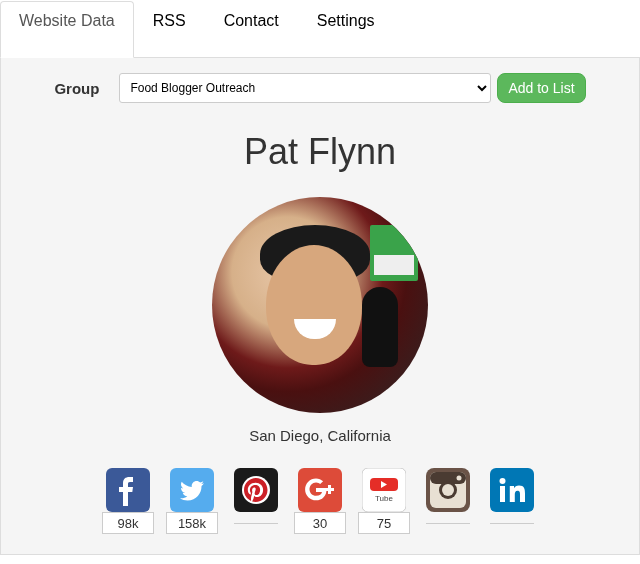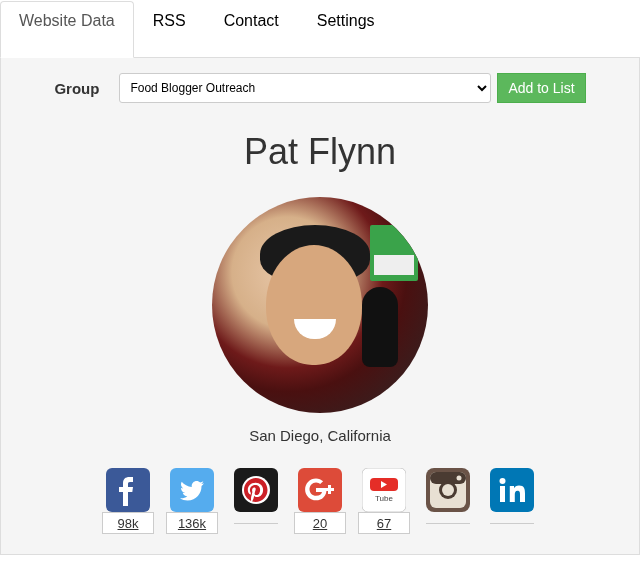--- a/index.html
+++ b/index.html
@@ -60,21 +60,21 @@
     border: 1px solid #ccc;
     border-radius: 3px;
     background: #fff;
   }
   .add-btn {
     background: #5cb85c;
     border: 1px solid #4cae4c;
     color: #fff;
     padding: 5px 10px;
     font-size: 14px;
-    border-radius: 0;
+    border-radius: 8px;
     cursor: pointer;
     height: 30px;
   }
   .profile {
     text-align: center;
   }
   .profile-name {
     font-size: 36px;
     font-weight: 400;
     color: #333;
@@ -145,21 +145,20 @@
     justify-content: center;
     position: relative;
   }
   .sicon svg { width: 44px; height: 44px; }
   .cbox {
     width: 44px;
     height: 22px;
     display: flex;
     align-items: center;
     justify-content: center;
-    text-decoration: underline;
   }
   .cbox.has {
     width: 52px;
     border: 1px solid #ccc;
     background: #fff;
     font-size: 13px;
     color: #333;
   }
   .cbox.empty {
     width: 44px;
@@ -276,30 +275,30 @@
             </svg>
       </div>
         </div>
     </div>
 
     <div class="counts-wrap">
       <div class="ccell">
           <div class="cbox has">98k</div>
         </div>
       <div class="ccell">
-          <div class="cbox has">136k</div>
+          <div class="cbox has">158k</div>
         </div>
       <div class="ccell">
           <div class="cbox empty"></div>
         </div>
       <div class="ccell">
-          <div class="cbox has">20</div>
-        </div>
-      <div class="ccell">
-          <div class="cbox has">67</div>
+          <div class="cbox has">30</div>
+        </div>
+      <div class="ccell">
+          <div class="cbox has">75</div>
         </div>
       <div class="ccell">
           <div class="cbox empty"></div>
         </div>
       <div class="ccell">
           <div class="cbox empty"></div>
         </div>
     </div>
 
   </div>

